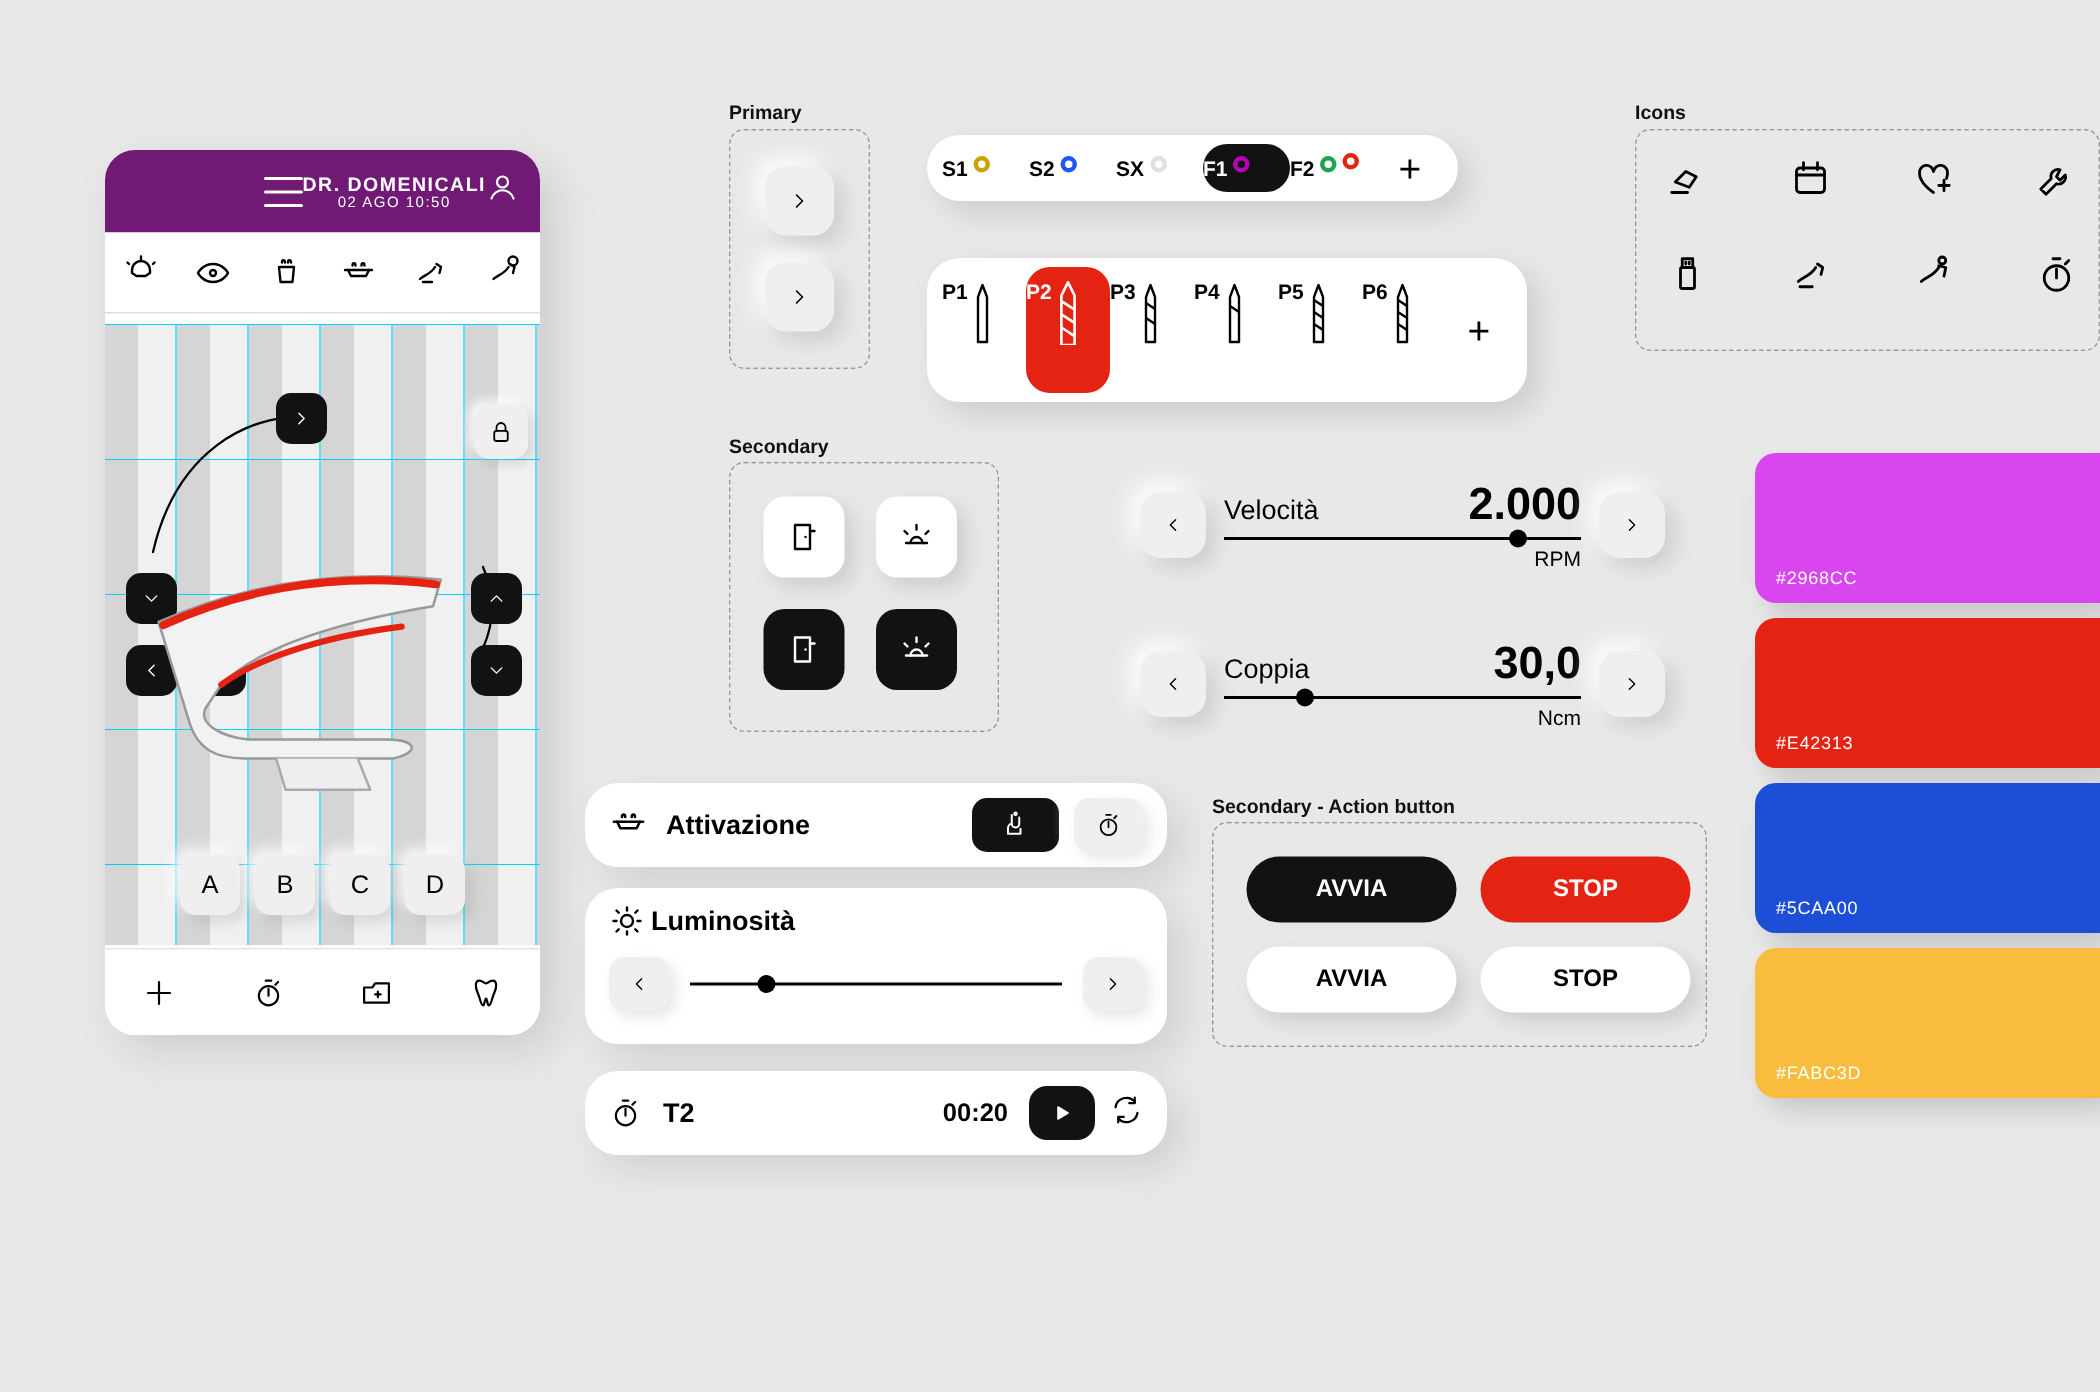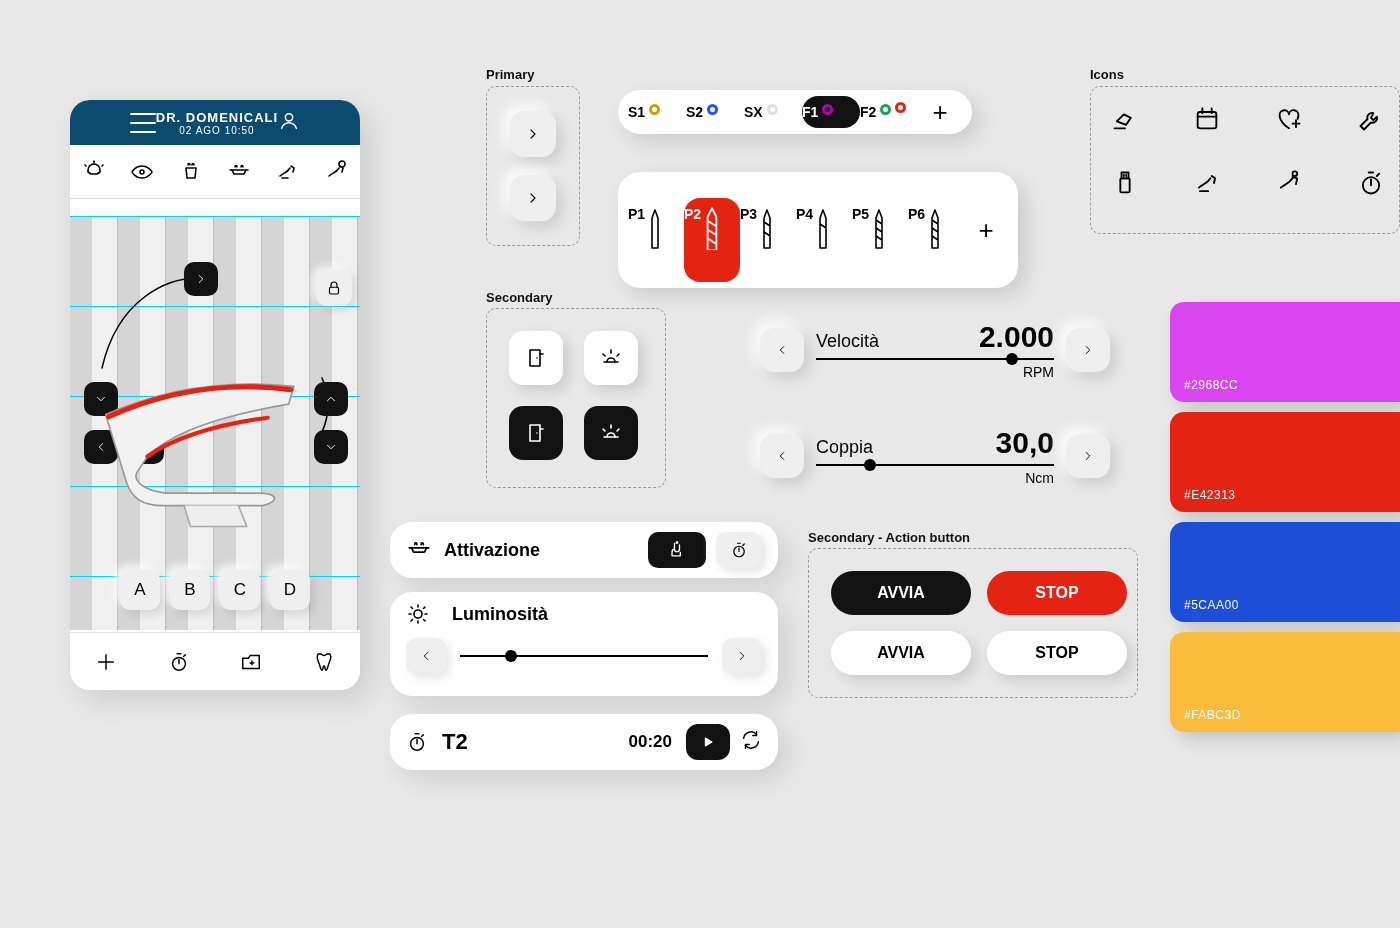--- a/index.html
+++ b/index.html
@@ -17,25 +17,25 @@
   .phone {
     position: absolute;
     left: 70px; top: 100px;
     width: 290px; height: 590px;
     background: #fff;
     border-radius: 20px;
     overflow: hidden;
     box-shadow: 10px 10px 30px rgba(0,0,0,0.12);
   }
   .phone-header {
-    background: #0c4a6e;
-    height: 45px;
+    background: #701a75;
+    height: 55px;
     display: flex;
     align-items: center;
-    justify-content: center;
+    justify-content: flex-end;
     padding: 0 14px;
     color: #fff;
   }
   .hamburger, .person-icon {
     width: 26px; height: 20px;
     display:flex; flex-direction:column; justify-content:space-between;
   }
   .hamburger span { height:2px; background:#fff; border-radius:2px;}
   .phone-title { text-align:center; letter-spacing:1px; }
   .phone-title .name { font-weight:700; font-size:13px;}
@@ -114,21 +114,21 @@
     display:flex; align-items:center;
     padding: 6px 10px;
   }
   .preset-cell {
     width:56px;
     display:flex; flex-direction:row; gap:4px;
     padding:6px 0;
     border-radius:16px;
   }
   .preset-cell.tight { width:58px; padding:8px 0;}
-  .preset-cell.drill { height:84px; justify-content:flex-start; padding-top:8px;margin-top:20px;}
+  .preset-cell.drill { height:84px; justify-content:flex-start; padding-top:8px;}
   .preset-cell .pl { font-size:14px; font-weight:700;}
   .preset-cell.active-dark { background:#121212; color:#fff;}
   .preset-cell.active-red { background:#E42313; color:#fff;}
   .ring { width:11px; height:11px; border-radius:50%; border:3px solid #000;}
   .ring.gold { border-color:#cba200;}
   .ring.blue { border-color:#1e55ff;}
   .ring.lt { border-color:#e0e0e0;}
   .ring.mag { border-color:#b800b8;}
   .ring.grn { border-color:#1aa552;}
   .ring.red2 { border-color:#E42313;}
@@ -557,21 +557,21 @@
     <div class="pill-light">
         <svg viewBox="0 0 24 24" width="18">
           <circle cx="12" cy="14" r="7"></circle>
           <path d="M12 9v5M10 3h4M17 6l2-2"></path>
         </svg>
       </div>
   </div>
 </div>
 
 <div class="panel" style="left:390px; top:592px; width:388px; height:104px; flex-direction:column; align-items:stretch; gap:12px;">
-  <div style="display:flex; align-items:center; gap:22px;">
+  <div style="display:flex; align-items:center; gap:4px;">
     <svg viewBox="0 0 24 24" width="24">
         <circle cx="12" cy="12" r="4"></circle>
         <path d="M12 3v2M12 19v2M3 12h2M19 12h2M5 5l1.5 1.5M17.5 17.5L19 19M19 5l-1.5 1.5M5 19l1.5-1.5"></path>
       </svg>
     <span style="font-size:18px; font-weight:600;">Luminosità</span>
   </div>
   <div style="display:flex; align-items:center; gap:14px;">
     <div class="pill-light" style="width:40px;height:36px;">
         <svg viewBox="0 0 24 24" width="14">
           <path d="M15 6l-6 6 6 6"></path>
@@ -586,21 +586,21 @@
         </svg>
       </div>
   </div>
 </div>
 
 <div class="panel" style="left:390px; top:714px; width:388px; height:56px;">
   <svg viewBox="0 0 24 24" width="22">
       <circle cx="12" cy="14" r="7"></circle>
       <path d="M12 9v5M10 3h4M17 6l2-2"></path>
     </svg>
-  <span style="margin-left:14px; font-size:22px; font-weight:600;">T2</span>
+  <span style="margin-left:14px; font-size:18px; font-weight:600;">T2</span>
   <span style="margin-left:auto; font-size:17px; font-weight:600;">00:20</span>
   <div class="pill-dark" style="margin-left:14px;width:44px;border-radius:12px;">
       <svg viewBox="0 0 24 24" width="16">
         <path d="M8 6l10 6-10 6z" style="fill:#fff"></path>
       </svg>
     </div>
   <div style="margin-left:10px;"><svg viewBox="0 0 24 24" width="22">
         <path d="M4 10a8 8 0 0114-4M20 14a8 8 0 01-14 4"></path>
         <path d="M18 3v4h-4M6 21v-4h4"></path>
       </svg></div>

